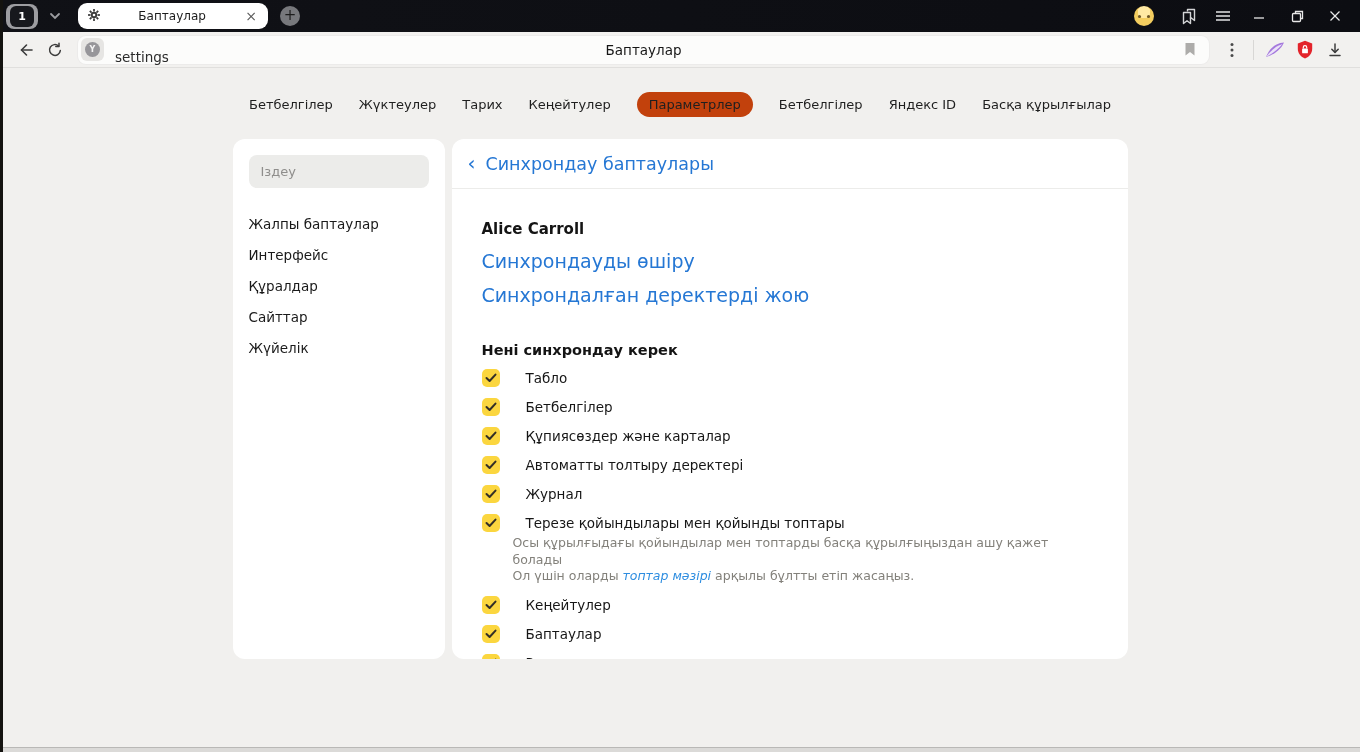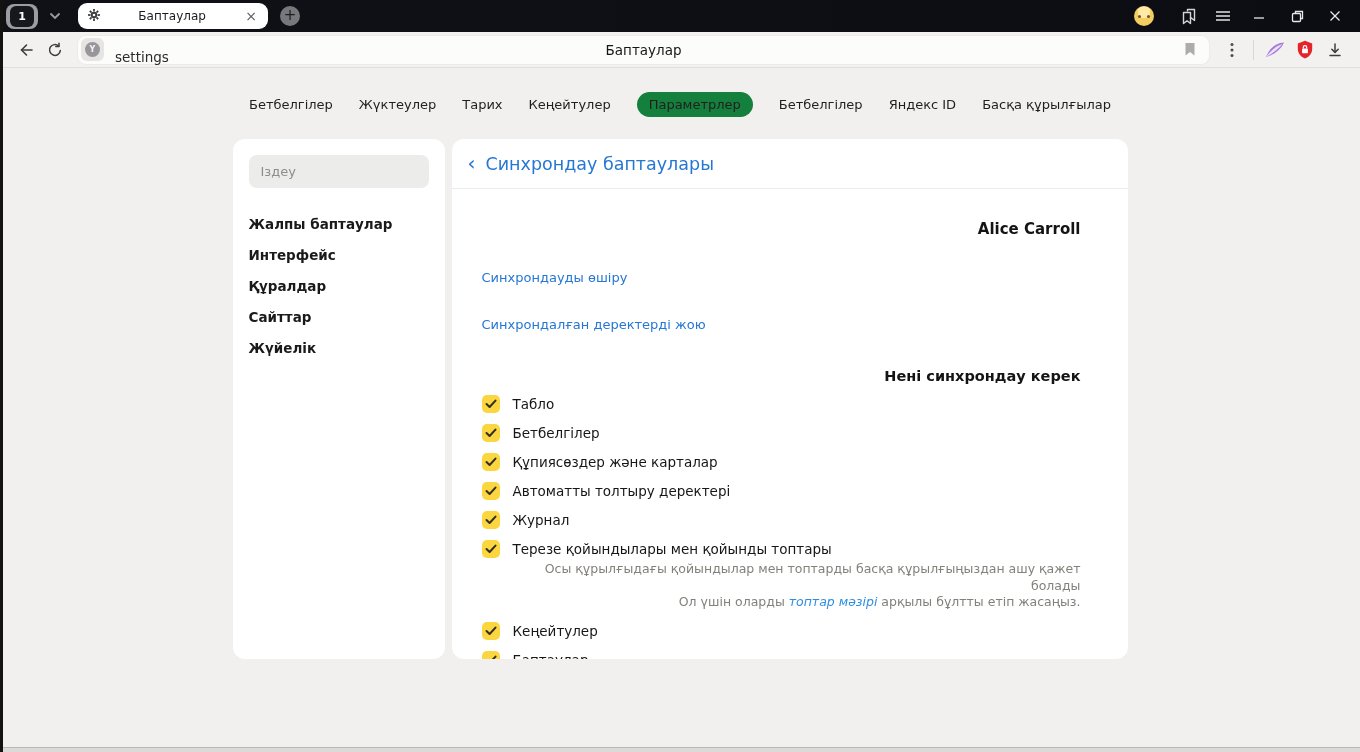--- a/index.html
+++ b/index.html
@@ -60,47 +60,47 @@
                   align-items:center; justify-content:center; z-index:2; }
   .toolbar-divider { width:1px; height:20px; background:#d8d7d5; margin:0 6px; }
 
   
   .content { height:684px; position:relative; }
 
   .settings-nav { display:flex; justify-content:center; align-items:center;
                   gap:26px; padding-top:24px; }
   .nav-tab { font-size:13px; color:#1f1f1f; padding:5px 0; border-radius:14px;
              white-space:nowrap; cursor:default; }
-  .nav-tab.active { background:#15803d; padding:5px 12px; }
+  .nav-tab.active { background:#c2410c; padding:5px 12px; }
 
   .panels { display:flex; justify-content:center; gap:7px; margin-top:22px; }
   .panel { background:#fff; border-radius:12px; height:520px; }
   .sidebar-panel { width:212px; padding:16px; }
   .main-panel { width:676px; overflow:hidden; }
 
   .search-input { width:100%; height:33px; background:#ececea; border:none;
                   border-radius:8px; padding:0 12px; font-size:13px;
                   font-family:inherit; color:#1e1e1e; outline:none; }
   .search-input::placeholder { color:#8f8e8c; }
-  .sidebar-list { margin-top:20px;font-weight:bold; }
+  .sidebar-list { margin-top:20px; }
   .side-item { font-size:13.5px; color:#1a1a1a; padding:7.5px 0; cursor:default; }
 
   .main-header { height:50px; display:flex; align-items:center; padding:0 16px;
                  border-bottom:1px solid #ececea; }
   .back-chevron { color:#2577d4; font-size:20px; margin:0 10px 2px 0; line-height:1; }
   .main-heading { color:#2577d4; font-size:17.5px; }
 
-  .main-body { padding:18px 47px 0 30px;text-align:right; }
+  .main-body { padding:18px 30px 0 30px; }
   .account-name { font-size:15px; font-weight:bold; margin-top:13px; color:#141414; }
-  .sync-link { display:block; font-size:13px; color:#2577d4; margin-top:32px;
+  .sync-link { display:block; font-size:19px; color:#2577d4; margin-top:12px;
                text-decoration:none; width:max-content; }
   .section-title { font-size:14.5px; font-weight:bold; margin-top:36px; color:#141414; }
 
   .sync-list { margin-top:7px; }
-  .sync-row { display:flex; align-items:center; gap:13px; margin-top:11px; }
+  .sync-row { display:flex; align-items:center; gap:26px; margin-top:11px; }
   .checkbox { width:18px; height:18px; border-radius:5px; background:#fbd63f;
               display:flex; align-items:center; justify-content:center; flex:none; }
   .sync-label { font-size:13.5px; color:#161616; }
   .sync-desc { margin:3px 0 4px 31px; font-size:12.5px; line-height:16.5px; color:#83817b; }
   .sync-desc a { color:#2e8de0; text-decoration:none;font-style:italic; }
 </style>
 </head>
 <body>
 
 <div class="window">

